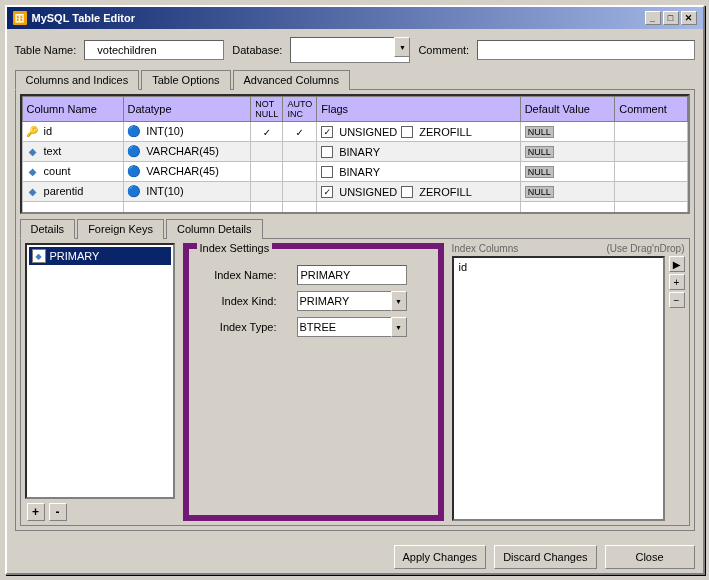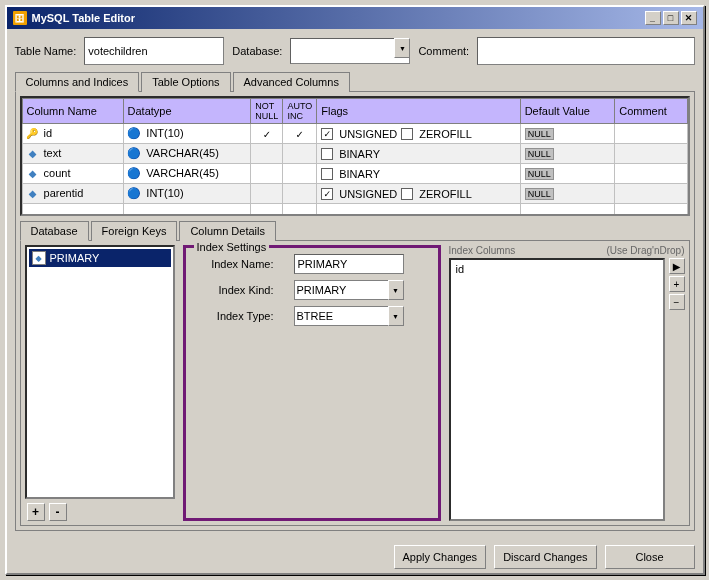--- a/index.html
+++ b/index.html
@@ -83,26 +83,26 @@
       display: flex;
       align-items: center;
       gap: 8px;
       flex-shrink: 0;
     }
     .form-label {
       font-size: 11px;
       white-space: nowrap;
     }
     .form-input {
-      height: 28px;
+      height: 20px;
       border: 1px solid #808080;
       border-top-color: #606060;
       border-left-color: #606060;
       background: white;
-      padding: 1px 3px;
+      padding: 1px 12px;
       font-size: 11px;
       outline: none;
     }
     .form-input.table-name { width: 140px; }
     .form-input.comment-input { flex: 1; }
     .db-select-wrapper {
       position: relative;
       display: inline-flex;
       align-items: center;
     }
@@ -316,22 +316,22 @@
       font-size: 12px;
       display: flex;
       align-items: center;
       justify-content: center;
       cursor: pointer;
       font-weight: bold;
     }
     
     .index-settings {
       flex: 1;
-      border: 3px solid #701a75;
-      padding: 6px 8px;
+      border: 6px solid #701a75;
+      padding: 16px 8px;
       display: flex;
       flex-direction: column;
       gap: 6px;
       position: relative;
     }
     .index-settings-legend {
       position: absolute;
       top: -7px;
       left: 8px;
       background: #d4d0c8;
@@ -638,21 +638,21 @@
                     <td></td>
                     <td></td>
                 </tr>
               </tbody>
             </table>
           </div>
         </div>
 
         <div class="bottom-section">
           <div class="inner-tab-bar">
-            <div class="inner-tab active">Database</div>
+            <div class="inner-tab active">Details</div>
             <div class="inner-tab">Foreign Keys</div>
             <div class="inner-tab">Column Details</div>
           </div>
           <div class="inner-tab-content">
 
             <div class="index-list-panel">
               <div class="index-list-box">
                 <div class="index-list-item">
                   <div class="index-list-item-icon">◆</div>
                   <span>PRIMARY</span>

